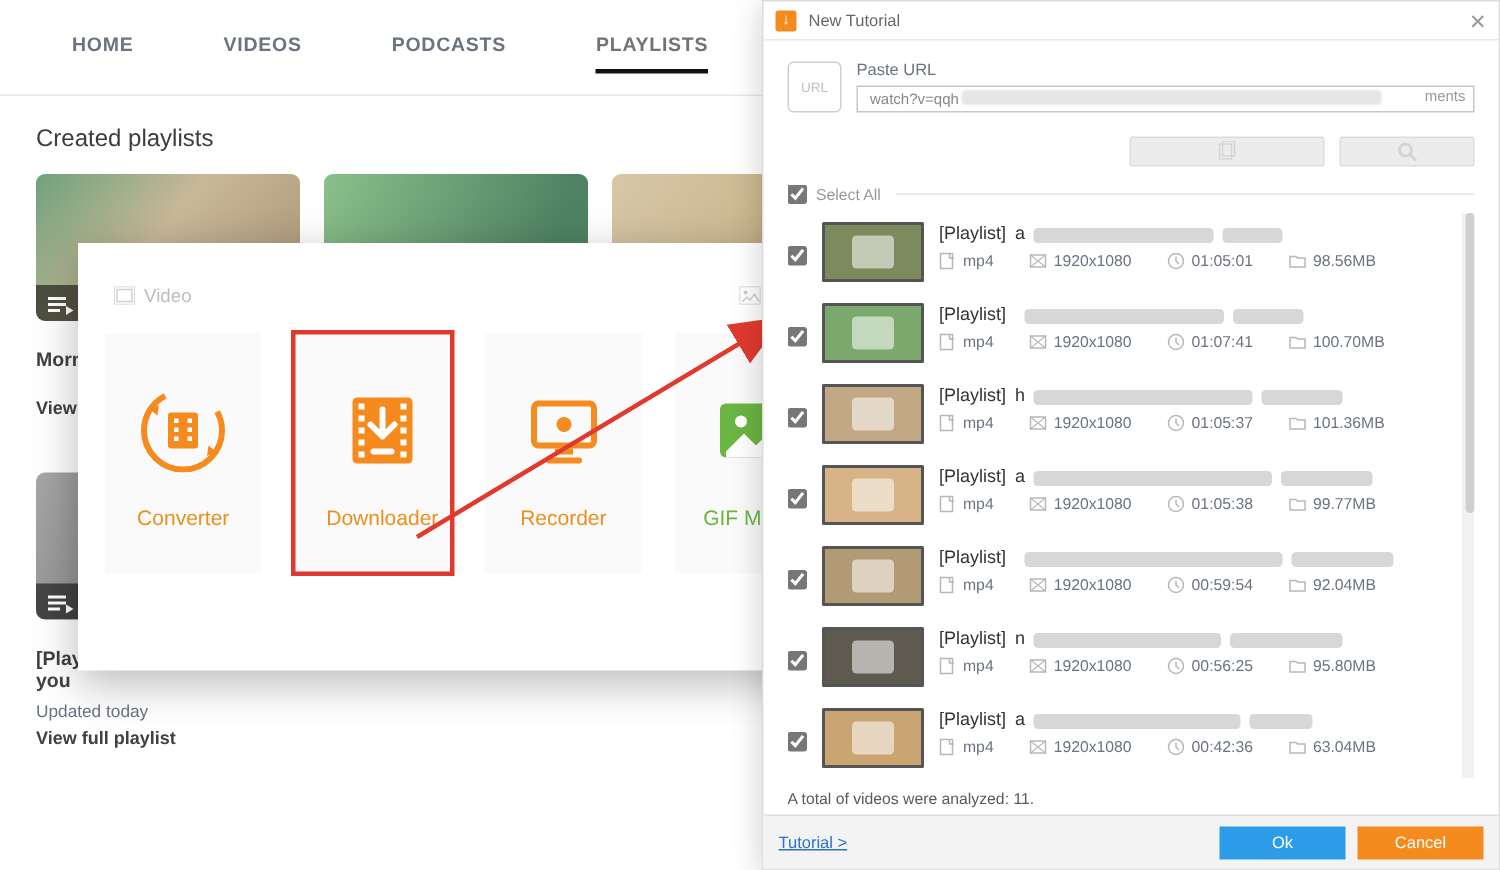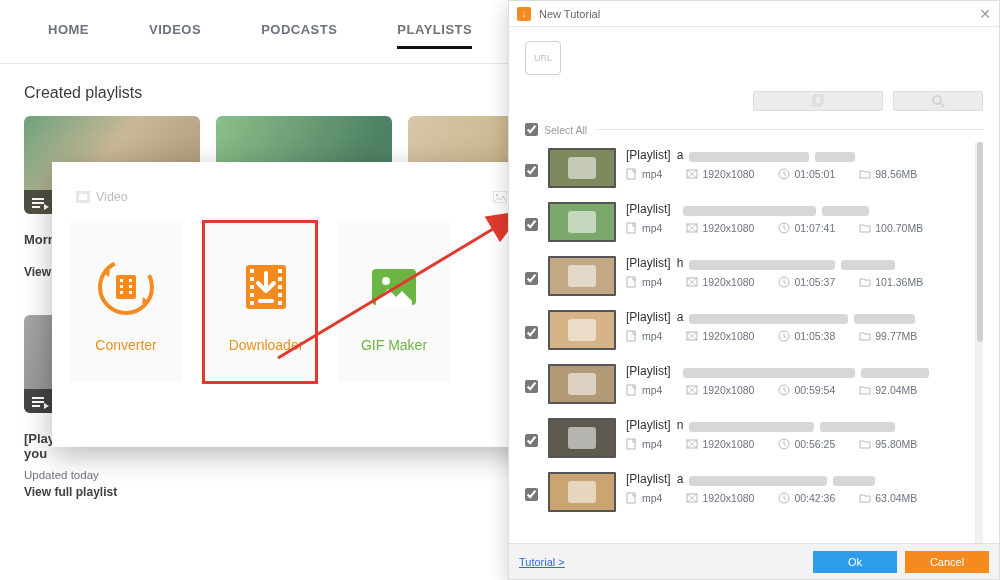--- a/index.html
+++ b/index.html
@@ -314,20 +314,29 @@
           <rect x="40" y="18" width="4" height="4" fill="#fff"></rect>
           <rect x="40" y="26" width="4" height="4" fill="#fff"></rect>
           <rect x="40" y="34" width="4" height="4" fill="#fff"></rect>
           <rect x="40" y="42" width="4" height="4" fill="#fff"></rect>
         <path d="M28 14v18m0 0l-8-8m8 8l8-8" stroke="#fff" stroke-width="4" fill="none" stroke-linecap="round"></path>
         <rect x="20" y="40" width="16" height="4" fill="#fff" rx="2"></rect>
       </svg>
       <div class="tool-label">Downloader</div>
     </div>
 
+    <div class="tool-card">
+      <svg width="56" height="56" viewBox="0 0 56 56">
+        <rect x="8" y="10" width="40" height="28" rx="3" fill="none" stroke="#f58a1f" stroke-width="4"></rect>
+        <circle cx="28" cy="24" r="5" fill="#f58a1f"></circle>
+        <rect x="22" y="40" width="12" height="4" fill="#f58a1f"></rect>
+        <rect x="16" y="46" width="24" height="4" fill="#f58a1f" rx="2"></rect>
+      </svg>
+      <div class="tool-label">Recorder</div>
+    </div>
 
     <div class="tool-card gif">
       <svg width="56" height="56" viewBox="0 0 56 56">
         <rect x="6" y="10" width="44" height="36" rx="4" fill="#6bb543"></rect>
         <circle cx="20" cy="22" r="4" fill="#fff"></circle>
         <path d="M10 42l12-12 8 8 6-6 10 10v4H10z" fill="#fff"></path>
       </svg>
       <div class="tool-label">GIF Maker</div>
     </div>
   </div>
@@ -345,20 +354,28 @@
 <div class="modal">
   <div class="modal-titlebar">
     <span class="app-icon">↓</span>
     <span>New Tutorial</span>
     <span class="close">✕</span>
   </div>
 
   <div class="modal-body">
     <div class="paste-row">
       <div class="url-icon">URL</div>
+      <div class="paste-col">
+        <div class="paste-label">Paste URL</div>
+        <div style="position:relative;">
+          <input class="url-input" value="watch?v=qqh" style="">
+          <span style="position:absolute; right:6px; top:2px; font-size:10px; color:#999;">ments</span>
+          <span style="position:absolute; left:70px; top:3px; width:280px; height:10px; background:#e6e6e6; border-radius:3px; filter:blur(0.6px);"></span>
+        </div>
+      </div>
     </div>
 
     <div class="modal-buttons-row">
       <div class="ghost-btn">
         <svg width="14" height="14" viewBox="0 0 14 14">
             <rect x="2" y="2" width="8" height="10" fill="none" stroke="#aaa"></rect>
             <rect x="4" y="0" width="8" height="10" fill="none" stroke="#aaa"></rect>
           </svg>
       </div>
       <div class="ghost-btn" style="width:90px">
@@ -649,20 +666,21 @@
                   </span>63.04MB</span>
               </div>
             </div>
           </div>
         </div>
       <div class="scrollbar">
         <div class="thumb"></div>
       </div>
     </div>
 
+    <div class="analyzed">A total of videos were analyzed: 11.</div>
   </div>
 
   <div class="modal-footer">
     <a class="tutorial">Tutorial &gt;</a>
     <button class="btn-ok">Ok</button>
     <button class="btn-cancel">Cancel</button>
   </div>
 </div>
 
 </body></html>

